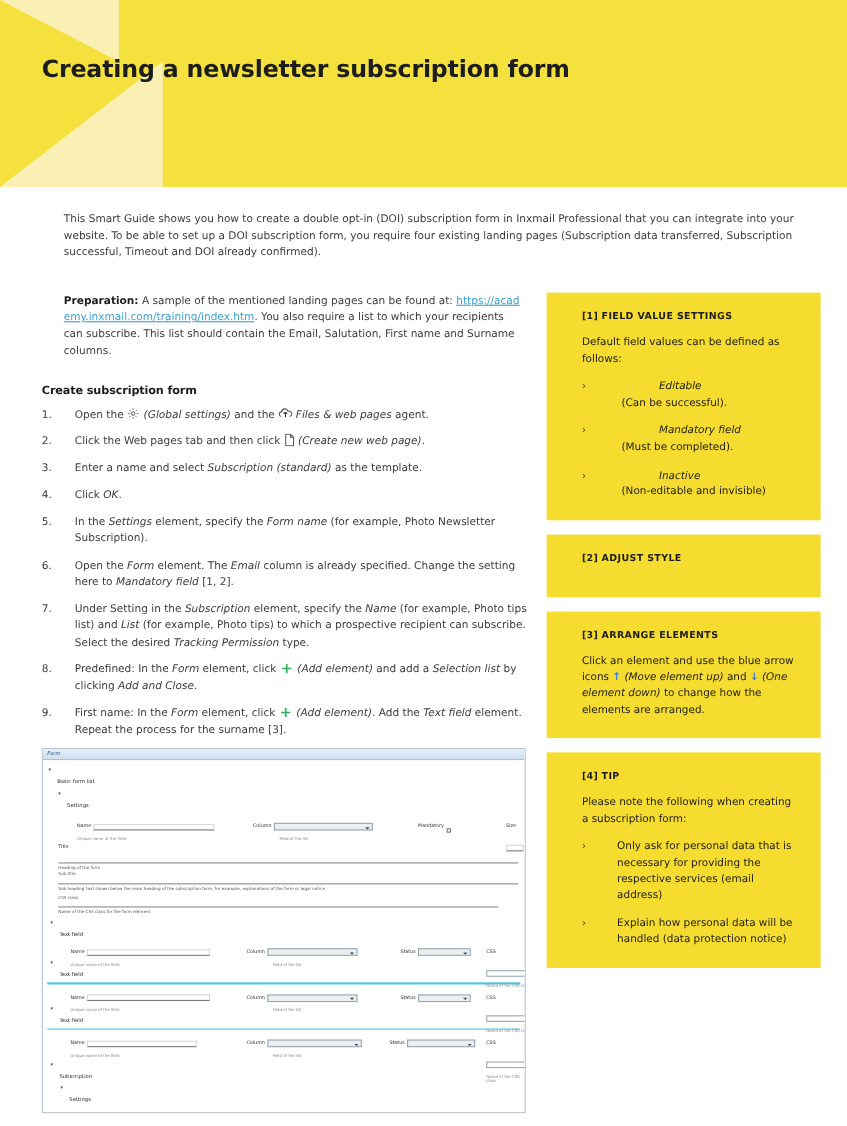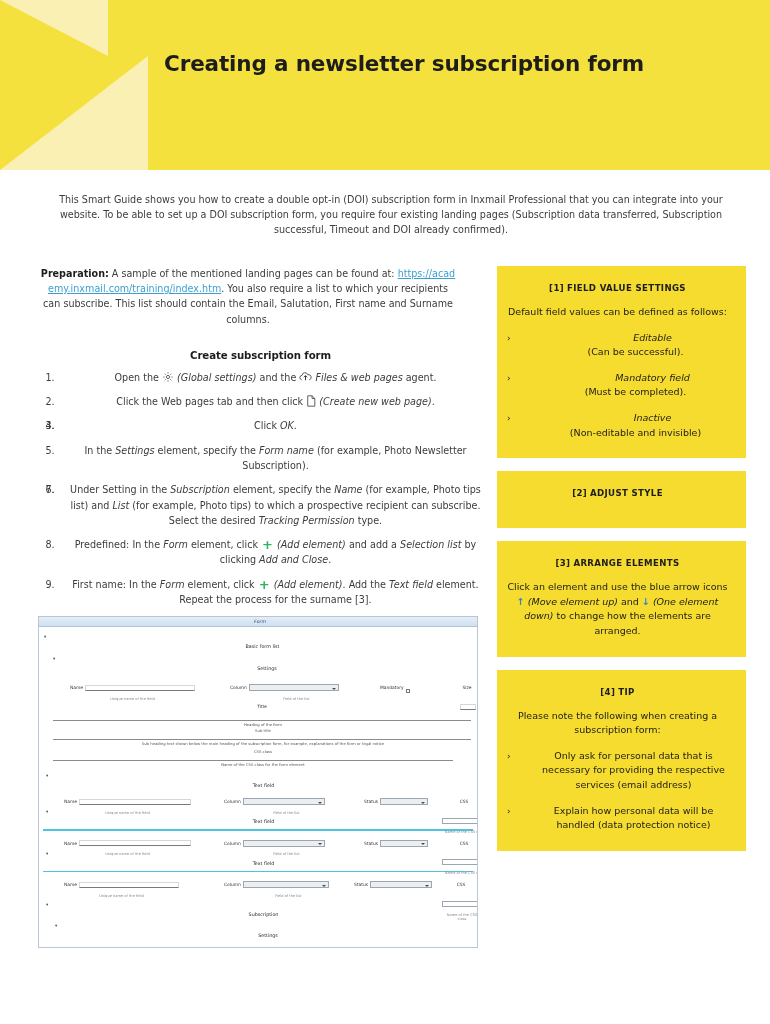--- a/index.html
+++ b/index.html
@@ -3,21 +3,21 @@
 <meta charset="utf-8">
 <style>
   * { box-sizing: border-box; margin: 0; padding: 0; }
   html, body {
     width: 770px; height: 1024px;
     background: #ffffff;
     font-family: "DejaVu Sans", "Liberation Sans", sans-serif;
     color: #3c3c3b;
     overflow: hidden;
   }
-  .page { position: relative; width: 770px; height: 1024px; background:#fff;text-align:center; }
+  .page { position: relative; width: 770px; height: 1024px; background:#fff; }
 
   
   .header {
     position: relative;
     width: 770px; height: 170px;
     background: #F5E13E;
     overflow: hidden;
   }
   .header .wedge-top {
     position: absolute; left: 0; top: 0;
@@ -63,21 +63,21 @@
   .col-left { position: absolute; left: 38px; top: 0; width: 445px; }
   .col-right { position: absolute; left: 497px; top: 0; width: 249px; }
 
   h3.sec {
     font-size: 10.2px;
     font-weight: bold;
     color: #1d1d1b;
     margin-bottom: 9px;
     letter-spacing: -0.1px;
   }
-  .para { font-size: 9.6px; line-height: 15.2px; }
+  .para { font-size: 9.6px; line-height: 15.2px; margin-left: 20px; }
   .para b { font-weight: bold; color:#1d1d1b; }
   a.link { color: #3aa0d1; text-decoration: underline; word-break: break-all; }
 
   .block-prep { margin-bottom: 23px; width: 420px; }
 
   ol.steps { list-style: none; counter-reset: st; }
   ol.steps > li {
     position: relative;
     padding-left: 30px;
     margin-bottom: 9px;
@@ -98,21 +98,21 @@
     display:inline-block; vertical-align:-1px;
     color:#2eb35a; font-weight:bold; font-size:13px; line-height:9px;
     margin: 0 1px;
   }
   .arrow-up { color:#3b7fd4; font-weight:bold; }
   .arrow-dn { color:#3b7fd4; font-weight:bold; }
 
   
   .nbox {
     background: #F5DC2E;
-    padding: 17px 18px 18px 10px;
+    padding: 17px 18px 18px 32px;
     margin-bottom: 13px;
   }
   .nbox h4 {
     font-size: 8.6px;
     font-weight: bold;
     letter-spacing: 0.35px;
     color: #1d1d1b;
     margin-bottom: 12px;
   }
   .nbox h4 .tag {
@@ -222,24 +222,24 @@
                     <circle cx="12" cy="12" r="3.2"></circle>
                     <path d="M12 2.6v2.6M12 18.8v2.6M21.4 12h-2.6M5.2 12H2.6M18.6 5.4l-1.9 1.9M7.3 16.7l-1.9 1.9M18.6 18.6l-1.9-1.9M7.3 7.3L5.4 5.4"></path>
                   </svg></span><span> </span><span class="it">(Global settings)</span><span> and the </span><span class="gi"><svg width="13" height="12" viewBox="0 0 24 22" fill="none" stroke="#555" stroke-width="1.8">
                     <path d="M5 16a4 4 0 0 1 .6-7.95 5.5 5.5 0 0 1 10.7-1.2A4.4 4.4 0 0 1 19 16"></path>
                     <path d="M12 17V8.5M12 8.5l-3 3M12 8.5l3 3" stroke="#333"></path>
                   </svg></span><span> </span><span class="it">Files &amp; web pages</span><span> agent.</span></span></li>
             <li><span class="num">2.</span><span><span>Click the Web pages tab and then click </span><span class="gi"><svg width="10" height="12" viewBox="0 0 18 22" fill="none" stroke="#555" stroke-width="1.7">
                     <path d="M3 1.5h8l5 5v14H3z"></path>
                     <path d="M11 1.5v5h5"></path>
                   </svg></span><span> </span><span class="it">(Create new web page)</span><span>.</span></span></li>
-            <li><span class="num">3.</span></li>
+            <li><span class="num">3.</span><span><span>Enter a name and select </span><span class="it">Subscription (standard)</span><span> as the template.</span></span></li>
             <li><span class="num">4.</span><span><span>Click </span><span class="it">OK</span><span>.</span></span></li>
             <li><span class="num">5.</span><span><span>In the </span><span class="it">Settings</span><span> element, specify the </span><span class="it">Form name</span><span> (for example, Photo Newsletter Subscription).</span></span></li>
-            <li><span class="num">6.</span></li>
+            <li><span class="num">6.</span><span><span>Open the </span><span class="it">Form</span><span> element. The </span><span class="it">Email</span><span> column is already specified. Change the setting here to </span><span class="it">Mandatory field</span><span> [1, 2].</span></span></li>
             <li><span class="num">7.</span><span><span>Under Setting in the </span><span class="it">Subscription</span><span> element, specify the </span><span class="it">Name</span><span> (for example, Photo tips list) and </span><span class="it">List</span><span> (for example, Photo tips) to which a prospective recipient can subscribe. Select the desired </span><span class="it">Tracking Permission</span><span> type.</span></span></li>
             <li><span class="num">8.</span><span><span>Predefined: In the </span><span class="it">Form</span><span> element, click </span><span class="plus">+</span><span> </span><span class="it">(Add element)</span><span> and add a </span><span class="it">Selection list</span><span> by clicking </span><span class="it">Add and Close</span><span>.</span></span></li>
             <li><span class="num">9.</span><span><span>First name: In the </span><span class="it">Form</span><span> element, click </span><span class="plus">+</span><span> </span><span class="it">(Add element)</span><span>. Add the </span><span class="it">Text field</span><span> element. Repeat the process for the surname [3].</span></span></li>
             <li><span class="num">10.</span></li>
           </ol>
 
         <div class="shot">
           <div class="hdrbar">Form</div>
           <div class="body">
 

